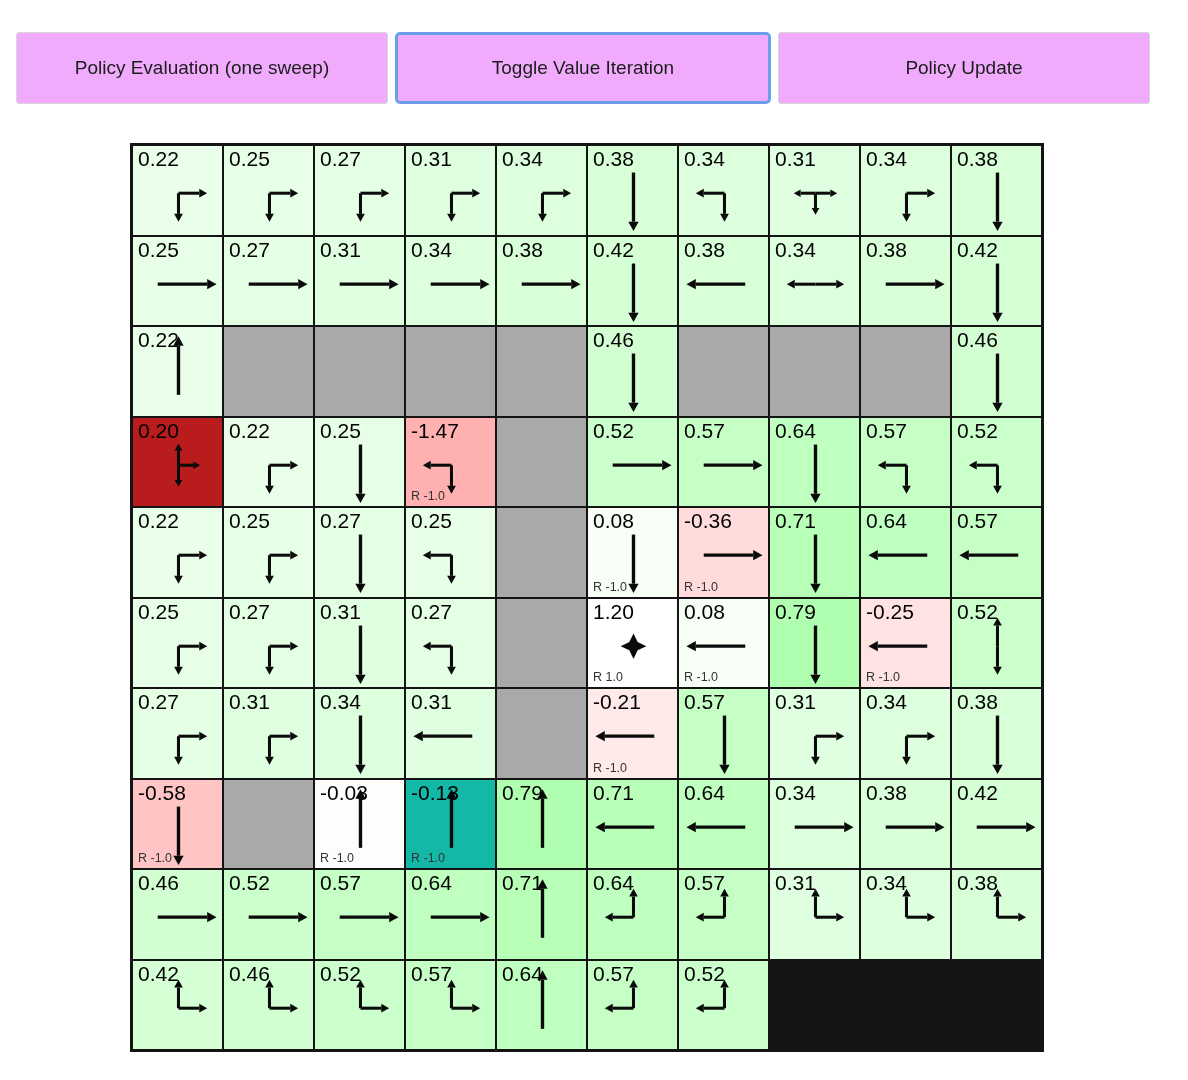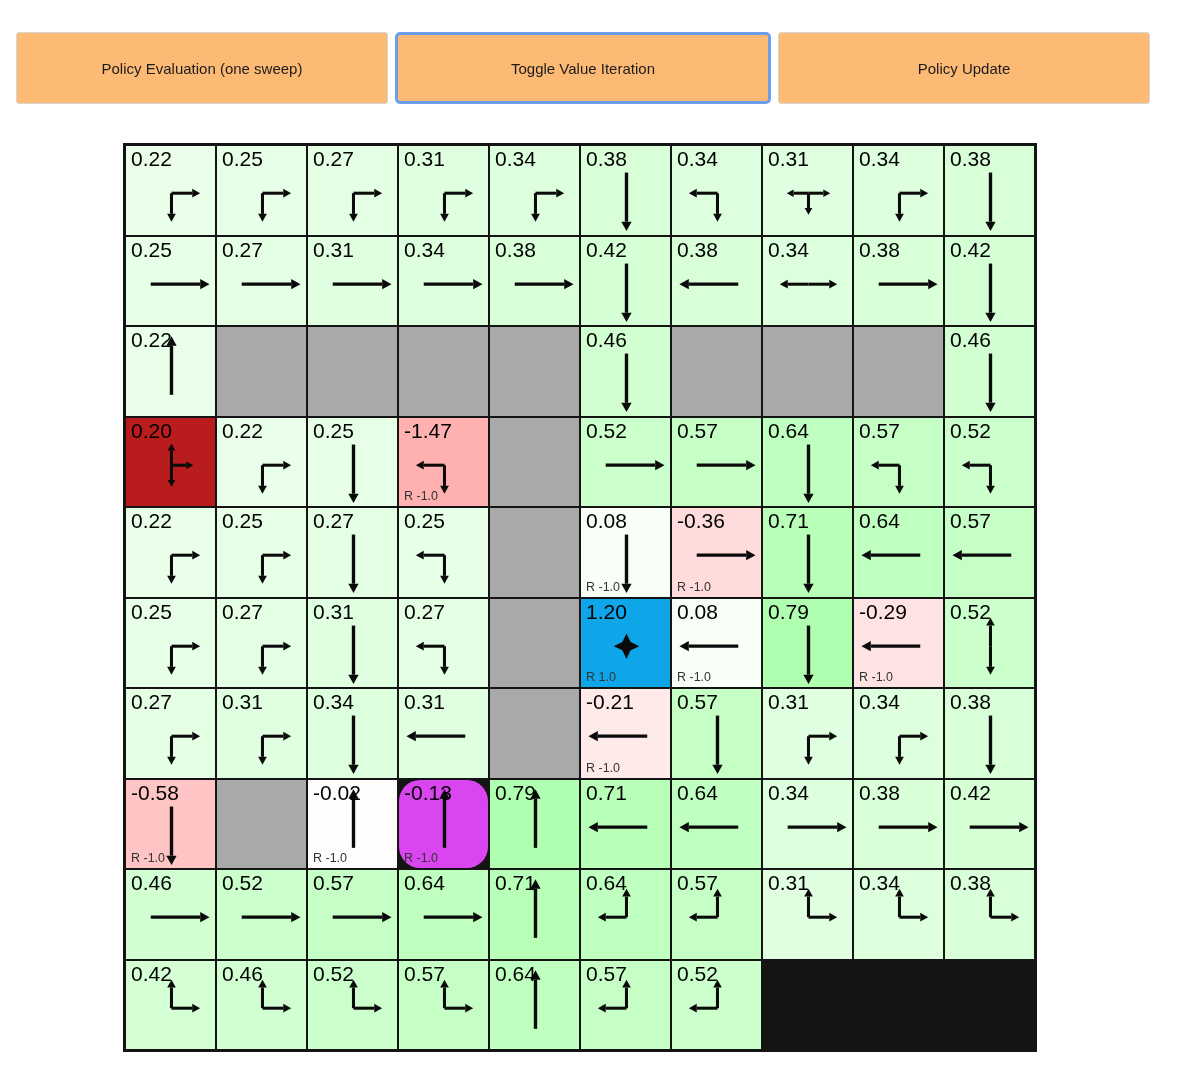--- a/index.html
+++ b/index.html
@@ -1,22 +1,22 @@
 <!DOCTYPE html>
 <html><head>
 <meta charset="utf-8">
 <style>
   html,body{margin:0;padding:0;background:#ffffff;width:1188px;height:1080px;overflow:hidden;
     font-family:"Liberation Sans", sans-serif;}
   .toolbar{position:absolute;left:16px;top:32px;width:1134px;height:72px;display:flex;gap:7px;}
-  .tb-btn{flex:1 1 0;background:#fdba74;border:1px solid #d6d6d6;border-radius:3px;
-    font-family:"Liberation Sans", sans-serif;font-size:15px;color:#1c1c1c;cursor:pointer;
+  .tb-btn{flex:1 1 0;background:#f0abfc;border:1px solid #d6d6d6;border-radius:3px;
+    font-family:"Liberation Sans", sans-serif;font-size:19px;color:#1c1c1c;cursor:pointer;
     display:flex;align-items:center;justify-content:center;padding:3px;}
   .tb-btn.active{border:3px solid #6d9eeb;border-radius:5px;}
-  .gridworld{position:absolute;left:123px;top:143px;width:914px;height:909px;background:#141414;
+  .gridworld{position:absolute;left:130px;top:143px;width:914px;height:909px;background:#141414;
     display:grid;grid-template-columns:repeat(10,1fr);grid-template-rows:repeat(10,1fr);
     gap:2px;padding:3px;box-sizing:border-box;}
   .cell{position:relative;overflow:hidden;}
   .cell .val{position:absolute;left:5px;top:1px;font-size:21px;color:#000;line-height:1.15;
     letter-spacing:0;z-index:2;}
   .cell .rew{position:absolute;left:5px;bottom:3px;font-size:12.5px;color:#333;z-index:2;}
   .cell svg{position:absolute;left:0;top:0;width:100%;height:100%;z-index:1;}
 </style>
 </head>
 <body>
@@ -393,21 +393,21 @@
     <div class="cell" style="background: rgb(228, 255, 228);">
       <div class="val">0.27</div>
       <svg viewBox="0 0 90 90" preserveAspectRatio="none">
         <line x1="46" y1="48" x2="25" y2="48" stroke="#0a0a0a" stroke-width="3.1"></line>
         <polygon points="17,48 25,43.6 25,52.4" fill="#0a0a0a"></polygon>
         <line x1="46" y1="48" x2="46" y2="69" stroke="#0a0a0a" stroke-width="3.1"></line>
         <polygon points="46,77 41.6,69 50.4,69" fill="#0a0a0a"></polygon>
       </svg>
     </div>
     <div class="cell" style="background: rgb(169, 169, 169);"></div>
-    <div class="cell" style="background: #0ea5e9;">
+    <div class="cell" style="background: #ffffff;">
       <div class="val">1.20</div>
       <svg viewBox="0 0 90 90" preserveAspectRatio="none">
         <polygon points="46,35 50.2,43.8 59,48 50.2,52.2 46,61 41.8,52.2 33,48 41.8,43.8" fill="#0a0a0a"></polygon>
       </svg>
       <div class="rew">R 1.0</div>
     </div>
     <div class="cell" style="background: rgb(247, 255, 247);">
       <div class="val">0.08</div>
       <svg viewBox="0 0 90 90" preserveAspectRatio="none">
         <line x1="67" y1="48" x2="17.000000000000004" y2="48" stroke="#0a0a0a" stroke-width="3.4"></line>
@@ -416,21 +416,21 @@
       <div class="rew">R -1.0</div>
     </div>
     <div class="cell" style="background: rgb(176, 255, 176);">
       <div class="val">0.79</div>
       <svg viewBox="0 0 90 90" preserveAspectRatio="none">
         <line x1="46" y1="27" x2="46" y2="77" stroke="#0a0a0a" stroke-width="3.4"></line>
         <polygon points="46,86.5 40.775,77 51.225,77" fill="#0a0a0a"></polygon>
       </svg>
     </div>
     <div class="cell" style="background: rgb(255, 226, 226);">
-      <div class="val">-0.29</div>
+      <div class="val">-0.25</div>
       <svg viewBox="0 0 90 90" preserveAspectRatio="none">
         <line x1="67" y1="48" x2="17.000000000000004" y2="48" stroke="#0a0a0a" stroke-width="3.4"></line>
         <polygon points="7.5000000000000036,48 17.000000000000004,42.775 17.000000000000004,53.225" fill="#0a0a0a"></polygon>
       </svg>
       <div class="rew">R -1.0</div>
     </div>
     <div class="cell" style="background: rgb(203, 255, 203);">
       <div class="val">0.52</div>
       <svg viewBox="0 0 90 90" preserveAspectRatio="none">
         <line x1="46" y1="48" x2="46" y2="27" stroke="#0a0a0a" stroke-width="3.1"></line>
@@ -515,28 +515,28 @@
     <div class="cell" style="background: rgb(255, 197, 197);">
       <div class="val">-0.58</div>
       <svg viewBox="0 0 90 90" preserveAspectRatio="none">
         <line x1="46" y1="27" x2="46" y2="77" stroke="#0a0a0a" stroke-width="3.4"></line>
         <polygon points="46,86.5 40.775,77 51.225,77" fill="#0a0a0a"></polygon>
       </svg>
       <div class="rew">R -1.0</div>
     </div>
     <div class="cell" style="background: rgb(169, 169, 169);"></div>
     <div class="cell" style="background: rgb(255, 252, 252);">
-      <div class="val">-0.02</div>
+      <div class="val">-0.03</div>
       <svg viewBox="0 0 90 90" preserveAspectRatio="none">
         <line x1="46" y1="69" x2="46" y2="19.000000000000004" stroke="#0a0a0a" stroke-width="3.4"></line>
         <polygon points="46,9.500000000000004 51.225,19.000000000000004 40.775,19.000000000000004" fill="#0a0a0a"></polygon>
       </svg>
       <div class="rew">R -1.0</div>
     </div>
-    <div class="cell" style="background: #d946ef; border-radius: 21px;">
+    <div class="cell" style="background: #14b8a6;">
       <div class="val">-0.13</div>
       <svg viewBox="0 0 90 90" preserveAspectRatio="none">
         <line x1="46" y1="69" x2="46" y2="19.000000000000004" stroke="#0a0a0a" stroke-width="3.4"></line>
         <polygon points="46,9.500000000000004 51.225,19.000000000000004 40.775,19.000000000000004" fill="#0a0a0a"></polygon>
       </svg>
       <div class="rew">R -1.0</div>
     </div>
     <div class="cell" style="background: rgb(176, 255, 176);">
       <div class="val">0.79</div>
       <svg viewBox="0 0 90 90" preserveAspectRatio="none">

